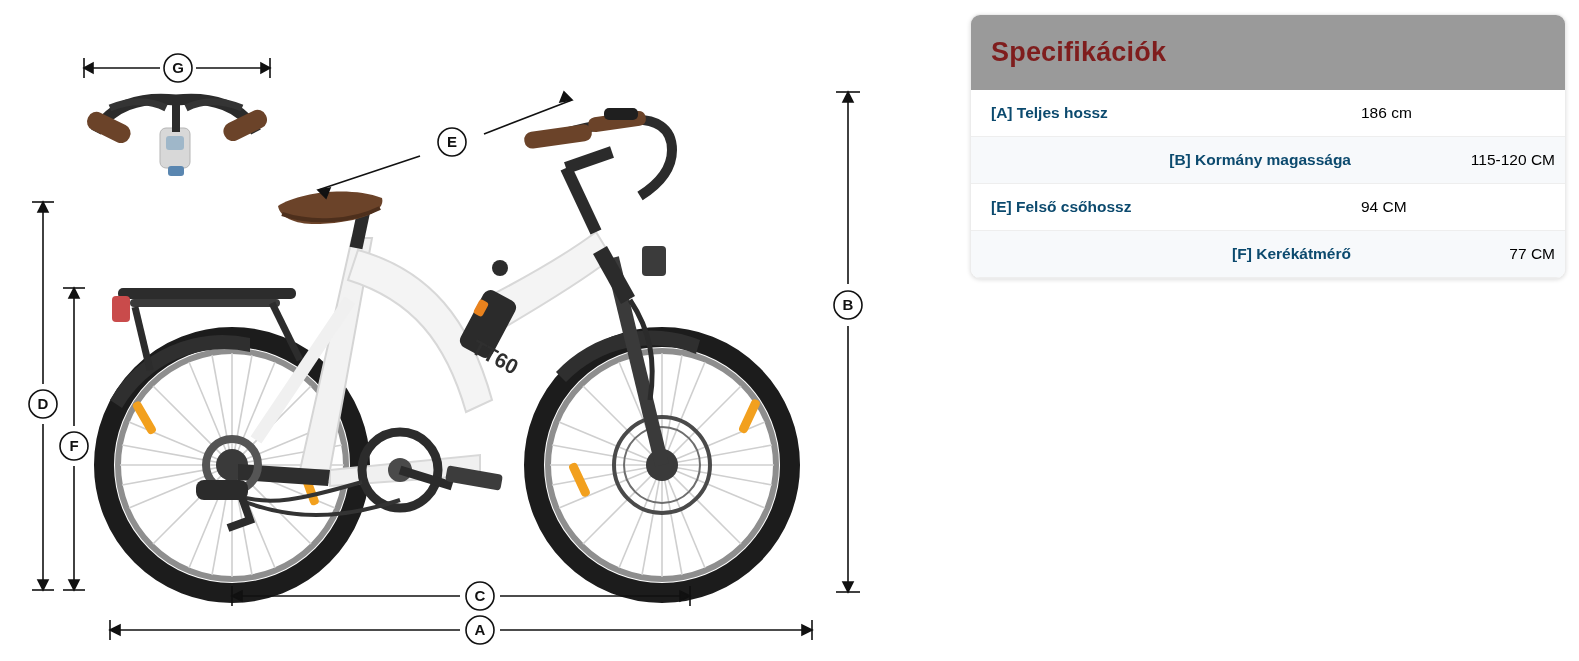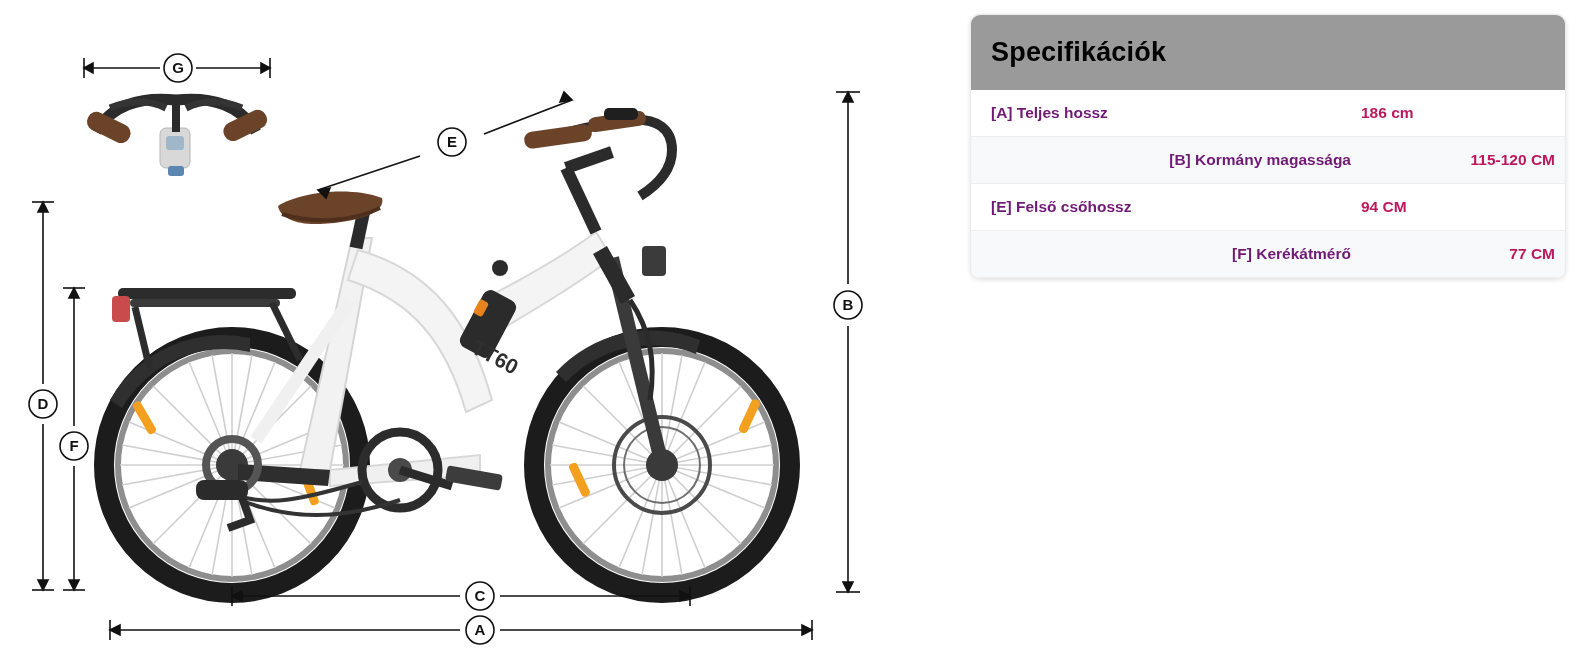--- a/index.html
+++ b/index.html
@@ -42,51 +42,51 @@
     top: 14px;
     width: 594px;
     border-radius: 10px;
     overflow: hidden;
     background: #ffffff;
     box-shadow: 0 1px 4px rgba(0,0,0,0.13);
     border: 1px solid #ececec;
   }
   .spec-header {
     background: #9a9a9a;
-    color: #000000;
+    color: #7f1d1d;
     font-size: 27px;
     font-weight: 700;
     padding: 22px 22px 22px 20px;
     letter-spacing: .2px;
   }
   .spec-table {
     width: 100%;
     border-collapse: collapse;
     table-layout: fixed;
   }
   .spec-table tr {
     border-bottom: 1px solid #eeeeee;
   }
   .spec-table tr.alt {
     background: #f7f9fb;
     text-align: right;
   }
   .spec-table td {
     padding: 14px 10px 14px 20px;
     font-size: 15.5px;
-    color: #701a75;
+    color: #0c4a6e;
     vertical-align: middle;
   }
   .spec-table td.label {
     width: 360px;
     font-weight: 700;
   }
   .spec-table td.value {
-    font-weight: 700;
-    color: #be185d;
+    font-weight: 400;
+    color: #000000;
     padding-left: 0;
   }
   .letter-tag { font-weight: 700; }
 </style>
 </head>
 <body>
 
 <div class="page">
 
   <div class="diagram">

